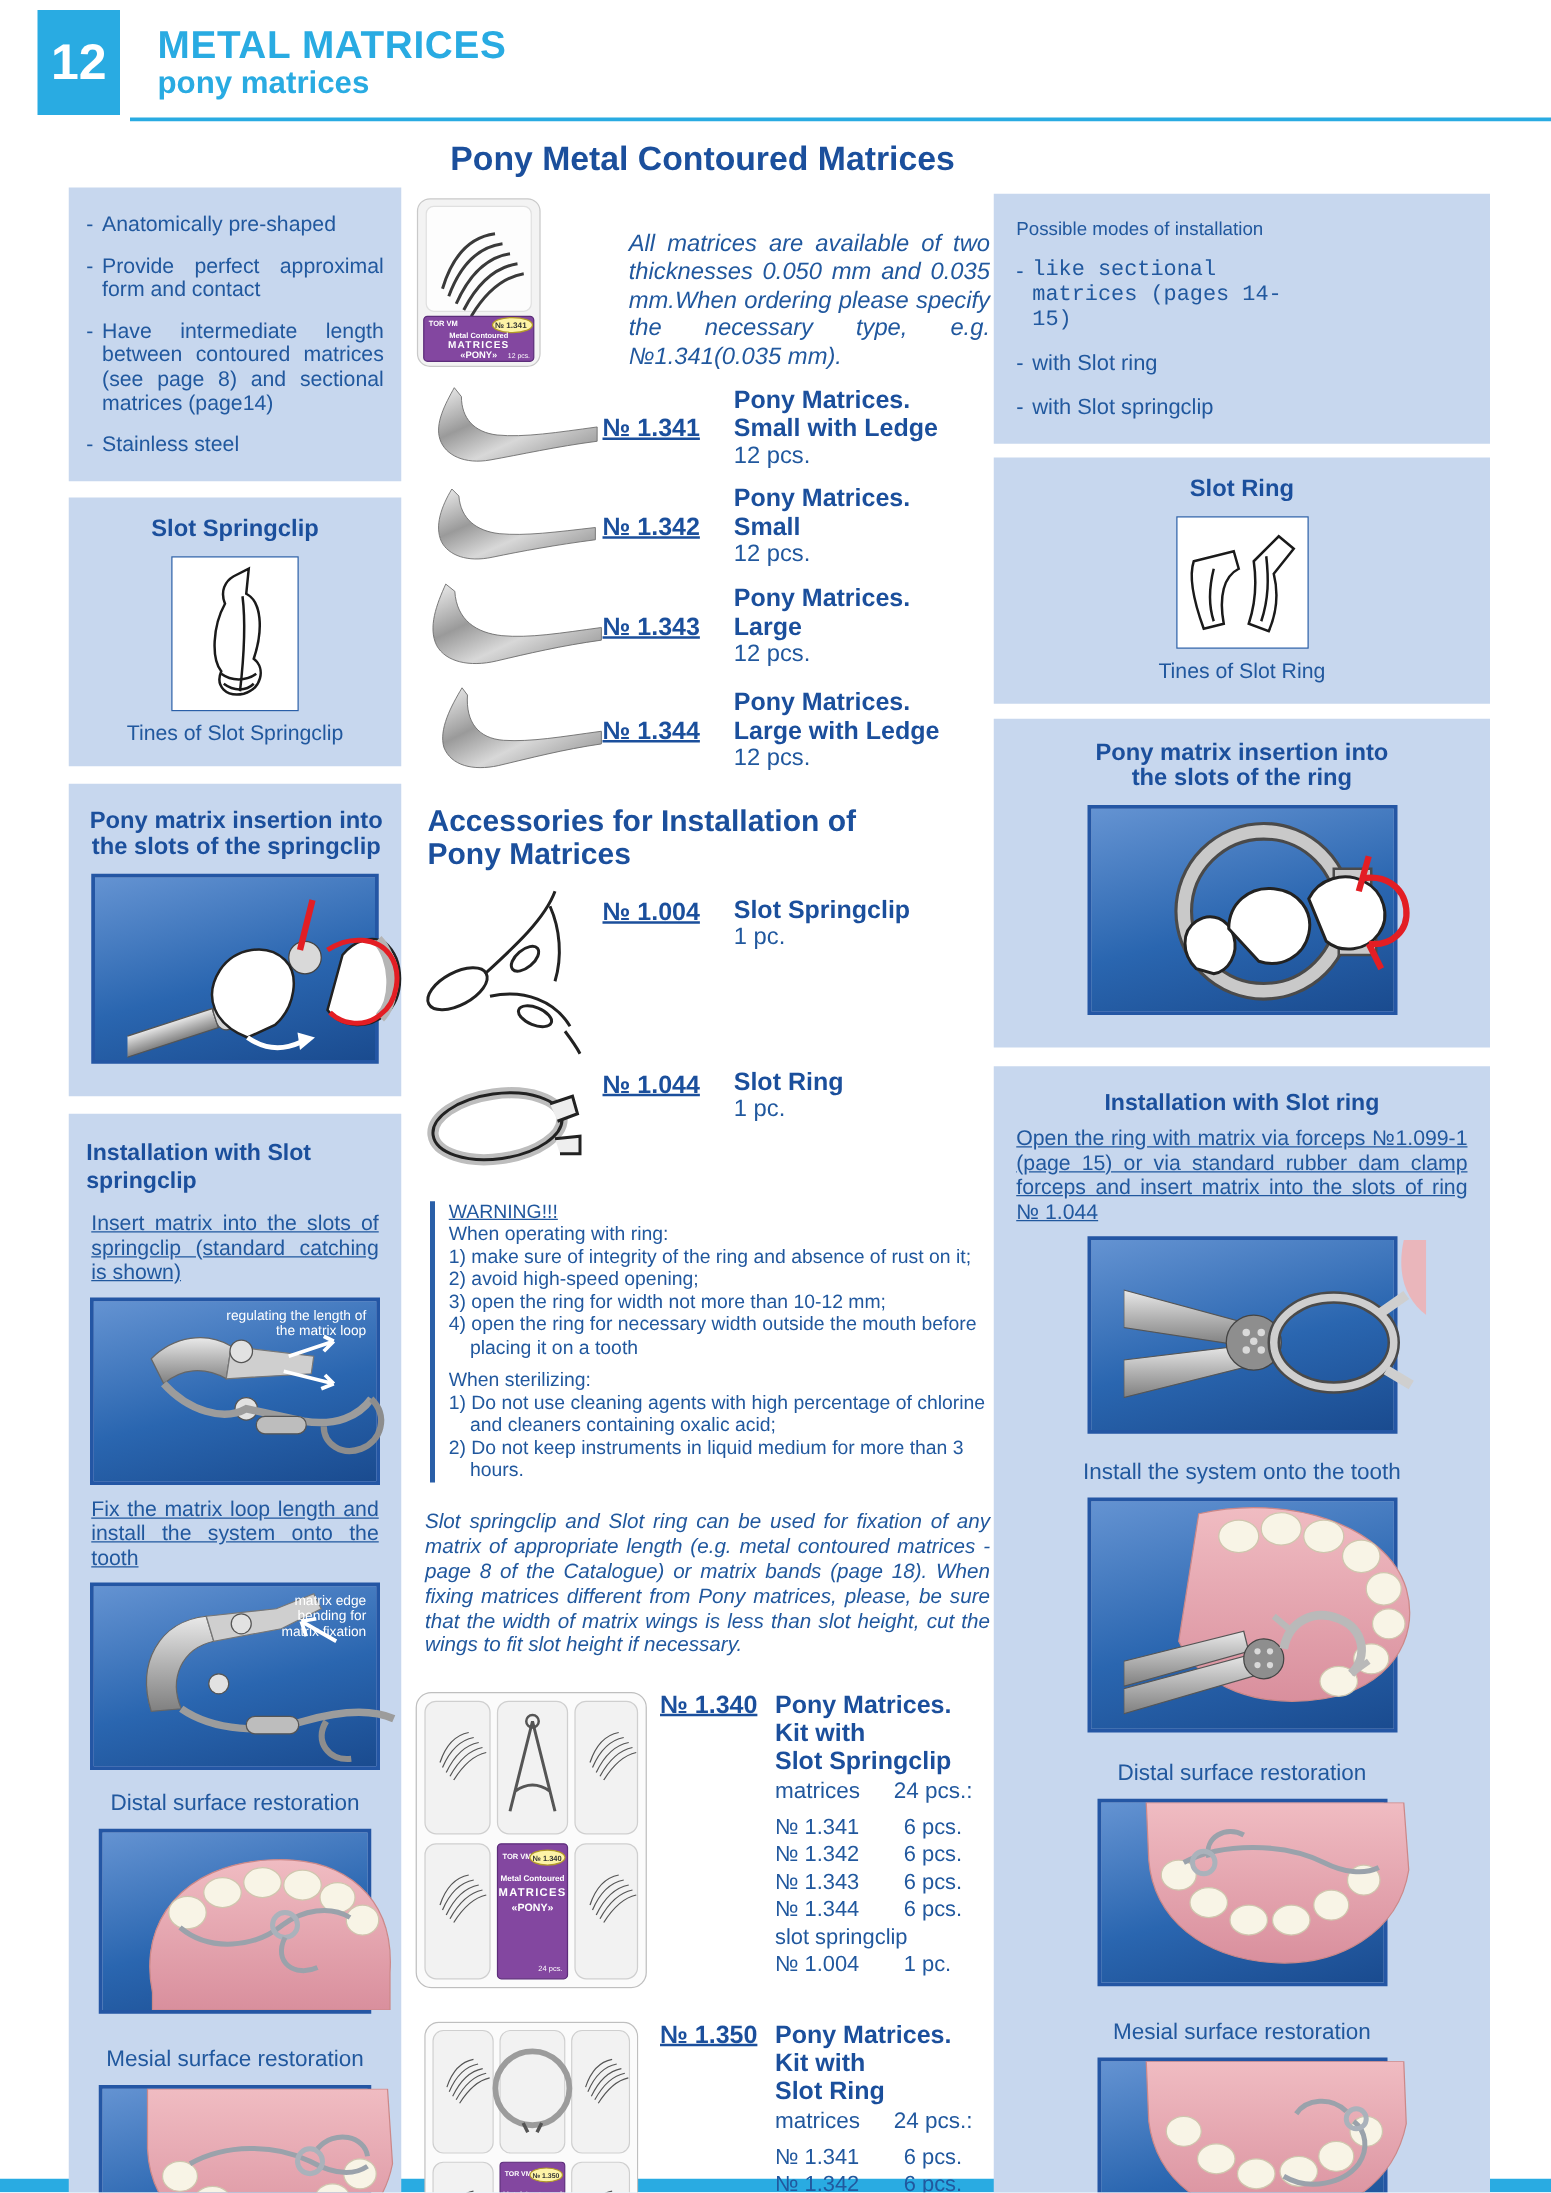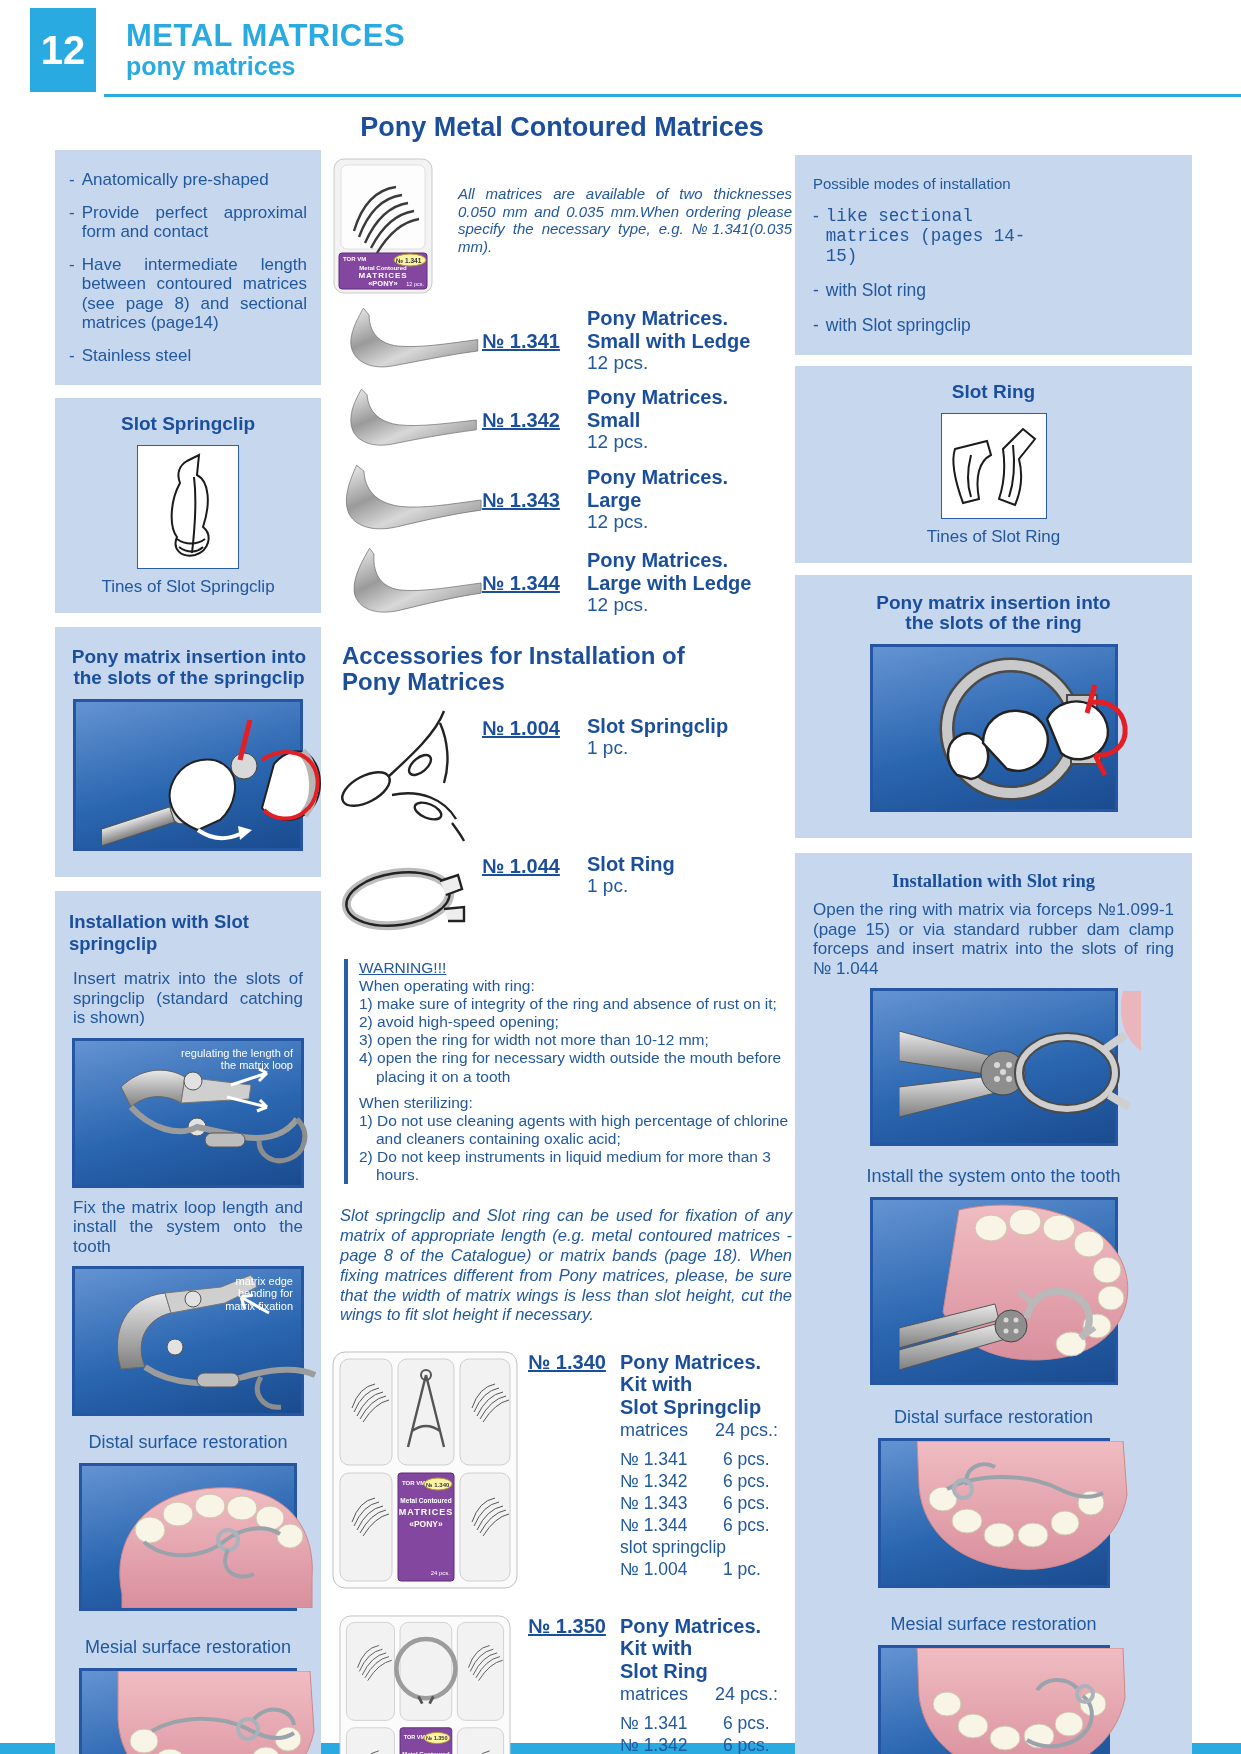--- a/index.html
+++ b/index.html
@@ -20,26 +20,26 @@
   .box{background:#c7d7ee;box-sizing:border-box;padding:16px 14px;}
   .hd{color:#1b4f9c;font-weight:bold;}
   .feat{display:flex;gap:7px;margin-bottom:13px;font-size:17px;line-height:1.15;text-align:justify;}
   .feat:last-child{margin-bottom:0;}
   .boxtitle{font-size:19px;text-align:center;line-height:1.1;}
   .wframe{background:#fff;border:1px solid #2a5fa8;margin:10px auto 8px auto;display:flex;align-items:center;justify-content:center;}
   .cap{font-size:17px;text-align:center;}
   .illus{border:3px solid #2456a4;background:linear-gradient(165deg,#6493d2 0%,#2a66b0 55%,#1a4b8f 100%);
     position:relative;margin:10px auto;box-sizing:border-box;padding-left:26px;}
   .icap{position:absolute;top:6px;right:8px;color:#fff;font-size:11px;text-align:right;line-height:1.1;width:130px;}
-  .step{font-size:17px;line-height:1.15;text-align:justify;margin:10px 4px 2px 4px;}
+  .step{font-size:17px;line-height:1.15;text-align:justify;margin:10px 4px 2px 4px;text-decoration:underline;}
   .photocap{font-size:18px;text-align:center;margin-top:16px;}
   
   .main-title{color:#1b4f9c;font-size:27px;font-weight:bold;text-align:center;margin-bottom:14px;}
   .intro-row{display:flex;gap:24px;align-items:flex-start;}
-  .intro-italic{font-style:italic;font-size:15px;line-height:1.18;text-align:justify;margin-top:28px;}
+  .intro-italic{font-style:italic;font-size:19px;line-height:1.18;text-align:justify;margin-top:28px;margin-left:45px;}
   .prod-row{display:grid;grid-template-columns:150px 105px 1fr;align-items:center;margin-top:8px;}
   .code{color:#1b4f9c;font-weight:bold;font-size:20px;text-decoration:underline;}
   .pname{color:#1b4f9c;font-weight:bold;font-size:20px;line-height:1.12;}
   .pqty{font-size:19px;line-height:1.2;}
   .acc-heading{color:#1b4f9c;font-weight:bold;font-size:24px;line-height:1.08;margin:22px 0 4px 10px;}
   .acc-row{display:grid;grid-template-columns:150px 105px 1fr;align-items:flex-start;margin-top:8px;}
   .warning{border-left:4px solid #2a5fa8;padding-left:11px;margin:16px 0 0 12px;font-size:15.5px;line-height:1.17;}
   .warning .wt{text-decoration:underline;}
   .wnum{padding-left:17px;text-indent:-17px;}
   .wgap{margin-top:8px;}
@@ -540,21 +540,21 @@
           <path d="M84,96 C84,76 100,62 120,64 C140,66 152,82 148,100 C144,118 126,128 108,122 Z" fill="#fff" stroke="#222" stroke-width="2.4"></path>
           <path d="M148,72 C156,56 176,50 192,58 C208,66 214,86 204,100 C194,114 174,116 162,106 Z" fill="#fff" stroke="#222" stroke-width="2.4"></path>
           <path d="M196,38 L188,66" stroke="#e31e24" stroke-width="5"></path>
           <path d="M190,56 C208,52 224,62 226,80 C228,98 214,110 196,108" fill="none" stroke="#e31e24" stroke-width="5"></path>
           <path d="M196,108 L206,128" stroke="#e31e24" stroke-width="5"></path>
         </svg>
       </div>
     </div>
 
     <div class="box" style="margin-top:15px;padding-bottom:22px;">
-      <div class="hd" style="font-size:18.5px;text-align:center;margin-top:2px;font-family:Liberation Serif, serif;">Installation with Slot ring</div>
+      <div class="hd" style="font-size:18.5px;text-align:center;margin-top:2px;">Installation with Slot ring</div>
       <div class="step" style="margin-top:8px;">Open the ring with matrix via forceps №1.099-1 (page 15) or via standard rubber dam clamp forceps and insert matrix into the slots of ring № 1.044</div>
       <div class="illus" style="width:248px;height:158px;">
         <svg width="242" height="152" viewBox="0 0 242 152">
           <path d="M0,40 L96,66 L92,84 L0,70 Z" fill="url(#steel)" stroke="#555"></path>
           <path d="M0,96 L100,84 L104,100 L0,126 Z" fill="url(#steel)" stroke="#555"></path>
           <circle cx="104" cy="82" r="22" fill="#8e8e8e" stroke="#444"></circle>
           <g fill="#d9d9d9">
               <circle cx="98" cy="74" r="3"></circle>
               <circle cx="110" cy="74" r="3"></circle>
               <circle cx="98" cy="88" r="3"></circle>

